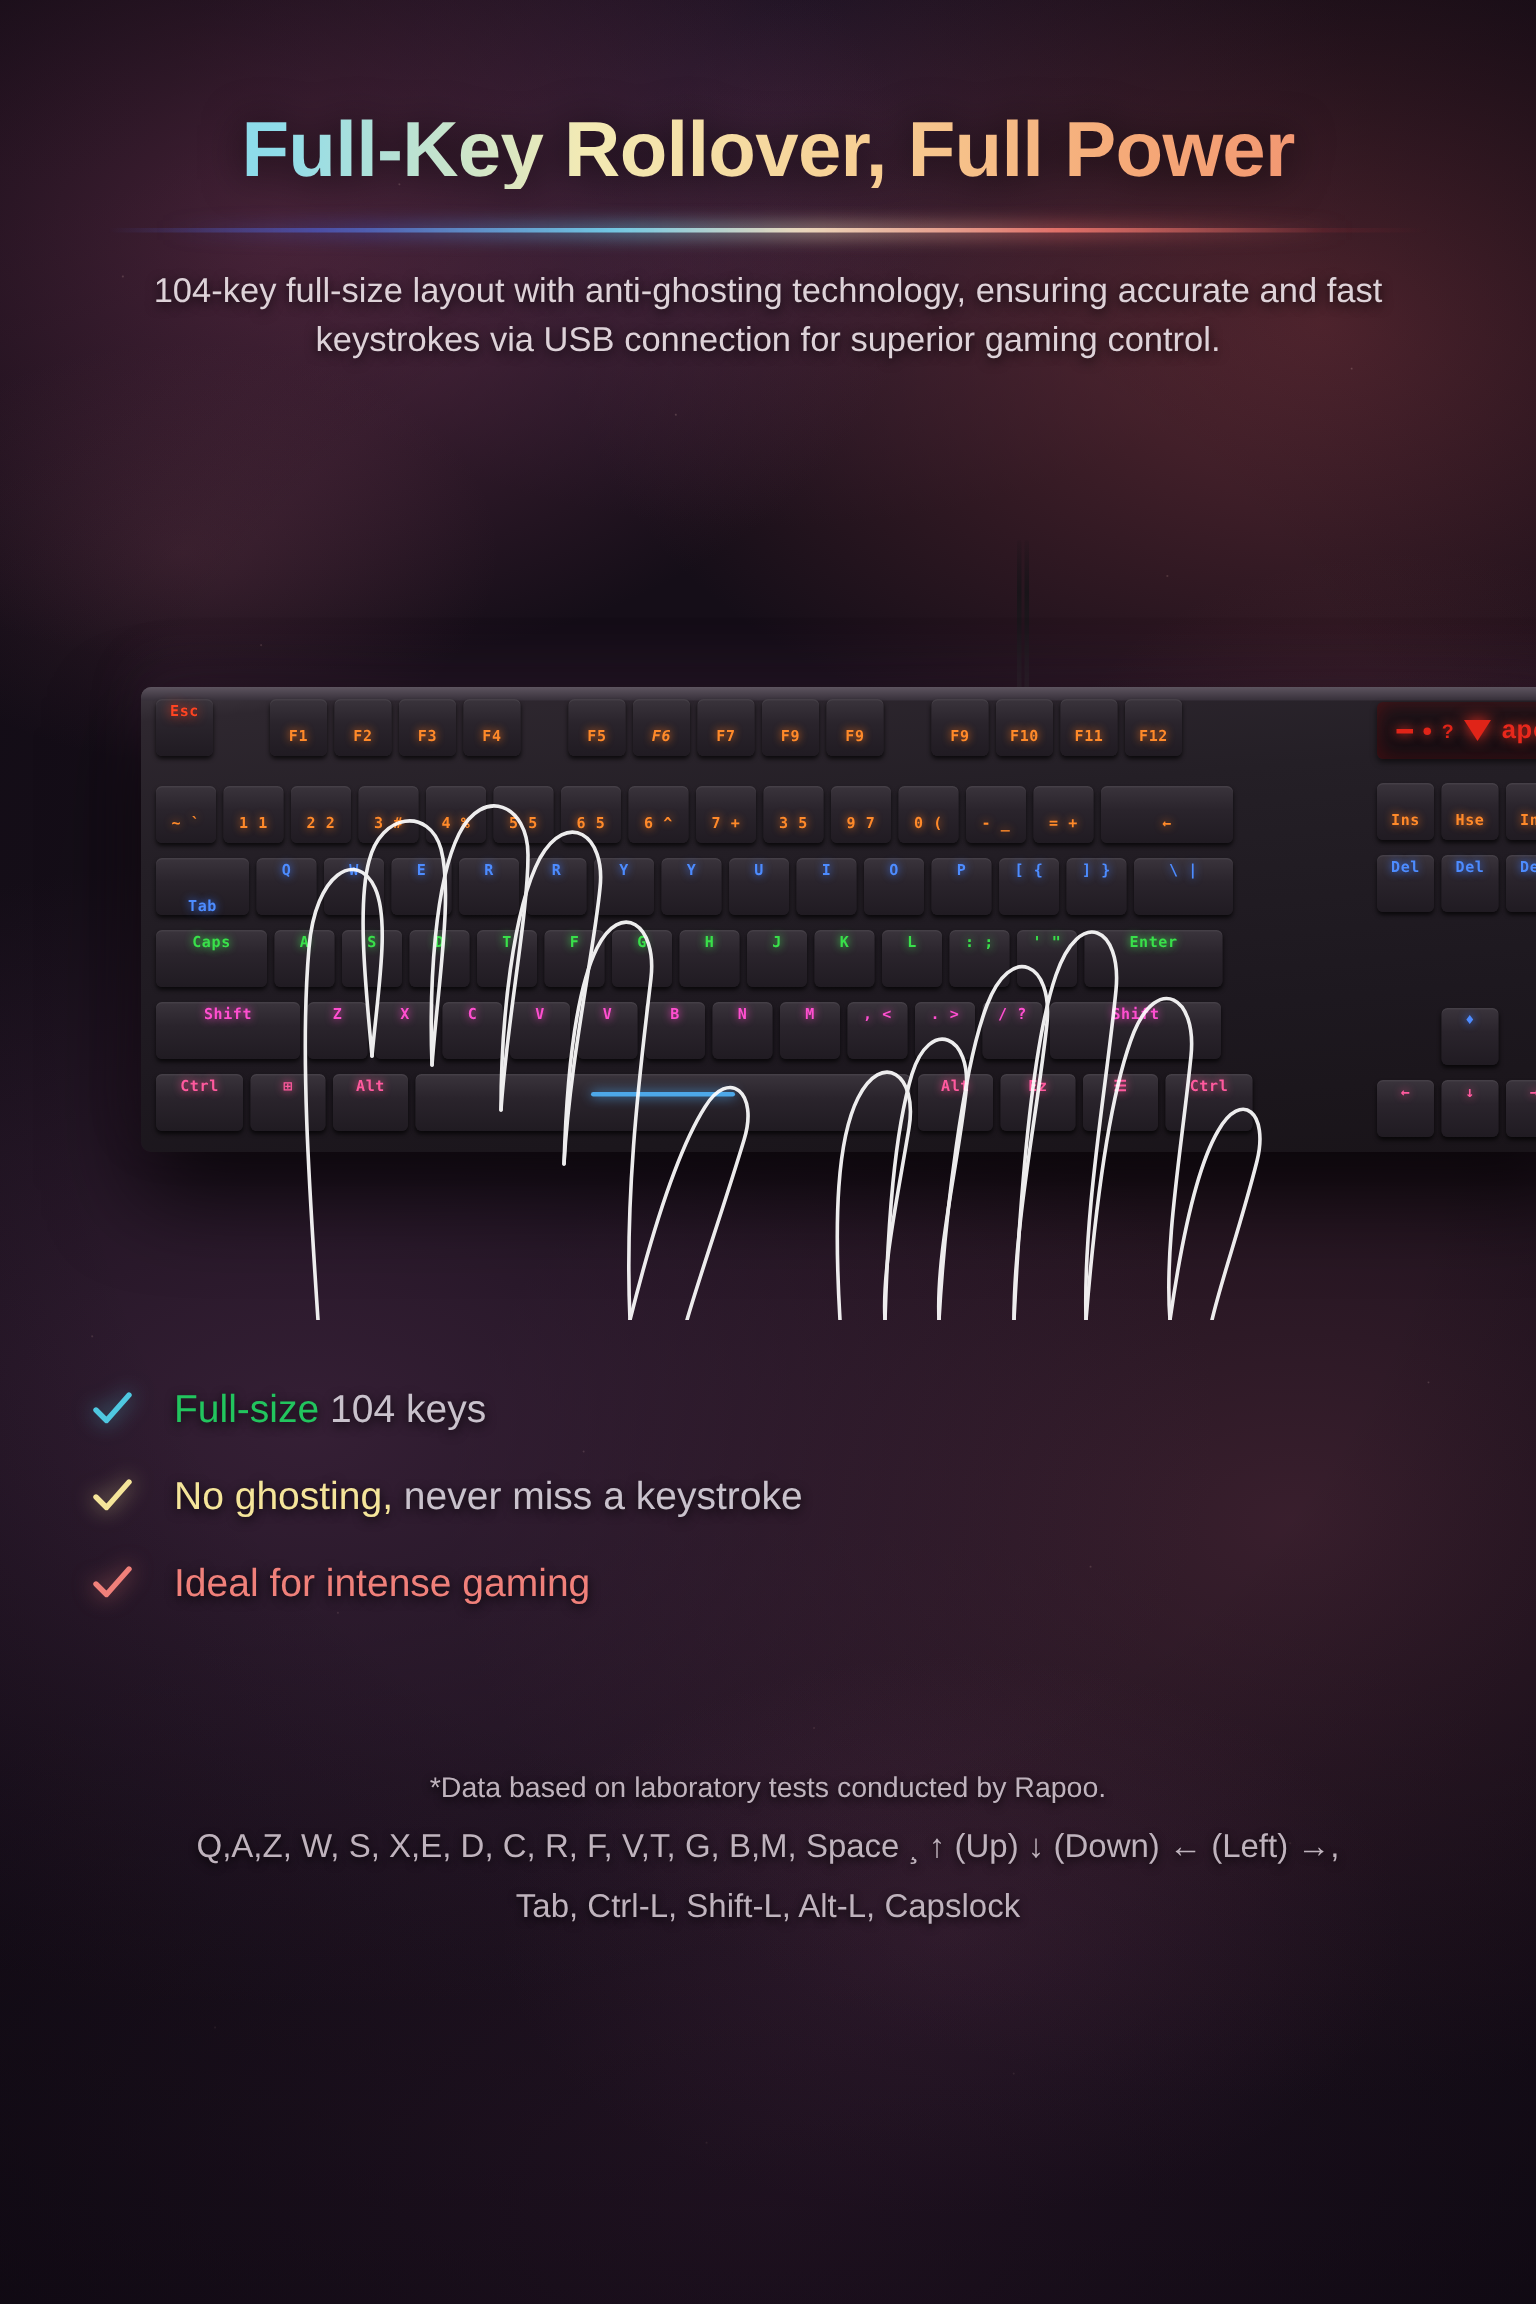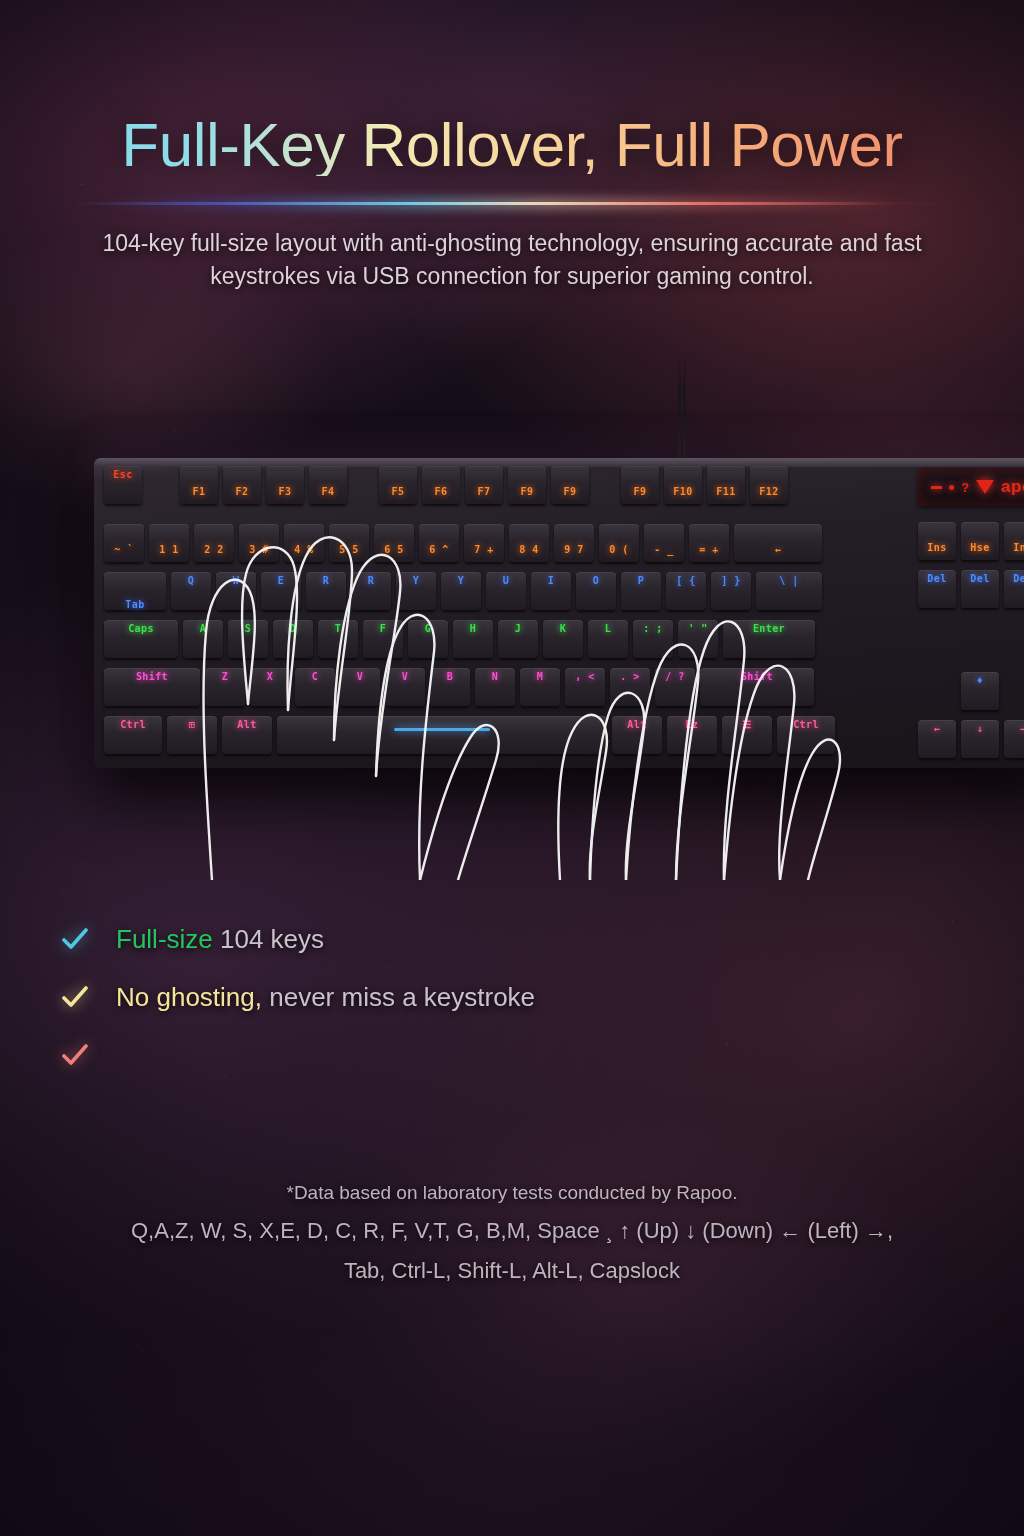--- a/index.html
+++ b/index.html
@@ -51,22 +51,22 @@
       radial-gradient(1px 1px at 46% 93%, rgba(255,205,195,.24), transparent),
       radial-gradient(1px 1px at 66% 90%, rgba(255,210,200,.26), transparent);
   }
   .bg .vig { position:absolute; inset:0;
     background:radial-gradient(ellipse 110% 80% at 50% 45%, transparent 40%, rgba(8,4,12,.72) 100%);
   }
 
   
   .header { position:absolute; top:0; left:0; right:0; z-index:5; text-align:center; }
   .title {
-    margin-top:114px;
-    font-size:62px; font-weight:normal; letter-spacing:-0.5px; line-height:1;
+    margin-top:74px;
+    font-size:52px; font-weight:bold; letter-spacing:-0.5px; line-height:1;
     background:linear-gradient(90deg,#7fd8e8 0%,#8fdcea 18%,#f3eab4 38%,#f7cf94 56%,#f5a877 74%,#ef7f6a 100%);
     -webkit-background-clip:text; background-clip:text; color:transparent;
     -webkit-text-fill-color:transparent;
     filter:drop-shadow(0 2px 14px rgba(0,0,0,.75));
   }
   .divider { position:relative; width:880px; height:3px; margin:26px auto 0; }
   .divider::before { content:""; position:absolute; inset:0;
     background:linear-gradient(90deg, rgba(40,30,60,0) 0%, rgba(80,90,190,.75) 16%,
       rgba(120,210,235,.95) 38%, rgba(245,225,195,.95) 52%, rgba(235,120,110,.92) 72%,
       rgba(120,40,50,.35) 92%, rgba(40,20,30,0) 100%);
@@ -225,21 +225,21 @@
         </div>
         <div class="key c-orange" style="width: 38px;">
           <span class="glow"></span>
           <span class="lbl">F4</span>
         </div>
         <div class="gap" style="width: 22px;"></div>
         <div class="key c-orange" style="width: 38px;">
           <span class="glow"></span>
           <span class="lbl">F5</span>
         </div>
-        <div class="key c-orange" style="width: 38px;">
+        <div class="key c-orange" style="width: 38px; font-style: italic;">
           <span class="glow"></span>
           <span class="lbl">F6</span>
         </div>
         <div class="key c-orange" style="width: 38px;">
           <span class="glow"></span>
           <span class="lbl">F7</span>
         </div>
         <div class="key c-orange" style="width: 38px;">
           <span class="glow"></span>
           <span class="lbl">F9</span>
@@ -298,21 +298,21 @@
         <div class="key c-orange" style="width: 40px;">
           <span class="glow"></span>
           <span class="lbl">6 ^</span>
         </div>
         <div class="key c-orange" style="width: 40px;">
           <span class="glow"></span>
           <span class="lbl">7 +</span>
         </div>
         <div class="key c-orange" style="width: 40px;">
           <span class="glow"></span>
-          <span class="lbl">8 4</span>
+          <span class="lbl">3 5</span>
         </div>
         <div class="key c-orange" style="width: 40px;">
           <span class="glow"></span>
           <span class="lbl">9 7</span>
         </div>
         <div class="key c-orange" style="width: 40px;">
           <span class="glow"></span>
           <span class="lbl">0 (</span>
         </div>
         <div class="key c-orange" style="width: 40px;">
@@ -637,20 +637,21 @@
         </svg>
       </span>
       <span class="feat-text"><b style="color: rgb(245, 229, 154);">No ghosting,</b> never miss a keystroke</span>
     </div>
     <div class="feat">
       <span class="check" style="filter: drop-shadow(rgba(240, 128, 122, 0.667) 0px 0px 7px);">
         <svg width="30" height="30" viewBox="0 0 30 30">
           <path d="M4 16 L11 23 L26 6" fill="none" stroke="#f0807a" stroke-width="3.6" stroke-linecap="round" stroke-linejoin="round"></path>
         </svg>
       </span>
+      <span class="feat-text" style="color: rgb(240, 128, 122);">Ideal for intense gaming</span>
     </div>
   </div>
 
 <div class="footnote">
   <div class="fn1">*Data based on laboratory tests conducted by Rapoo.</div>
   <div class="fn2">Q,A,Z, W, S, X,E, D, C, R, F, V,T, G, B,M, Space ¸ ↑ (Up) ↓ (Down) ← (Left) →,</div>
   <div class="fn3">Tab, Ctrl-L, Shift-L, Alt-L, Capslock</div>
 </div>
 
 </body></html>

